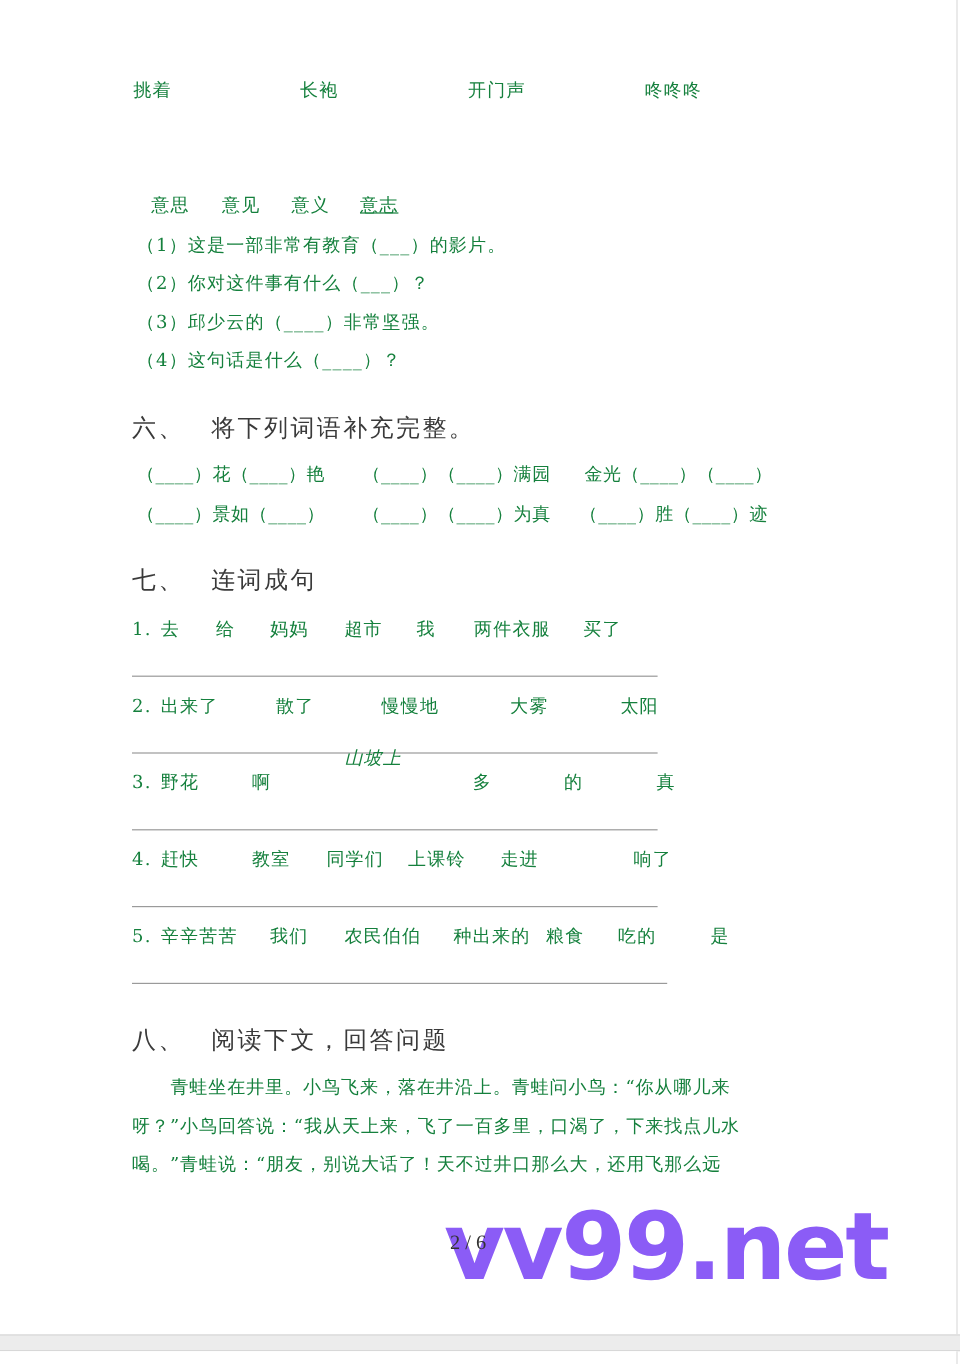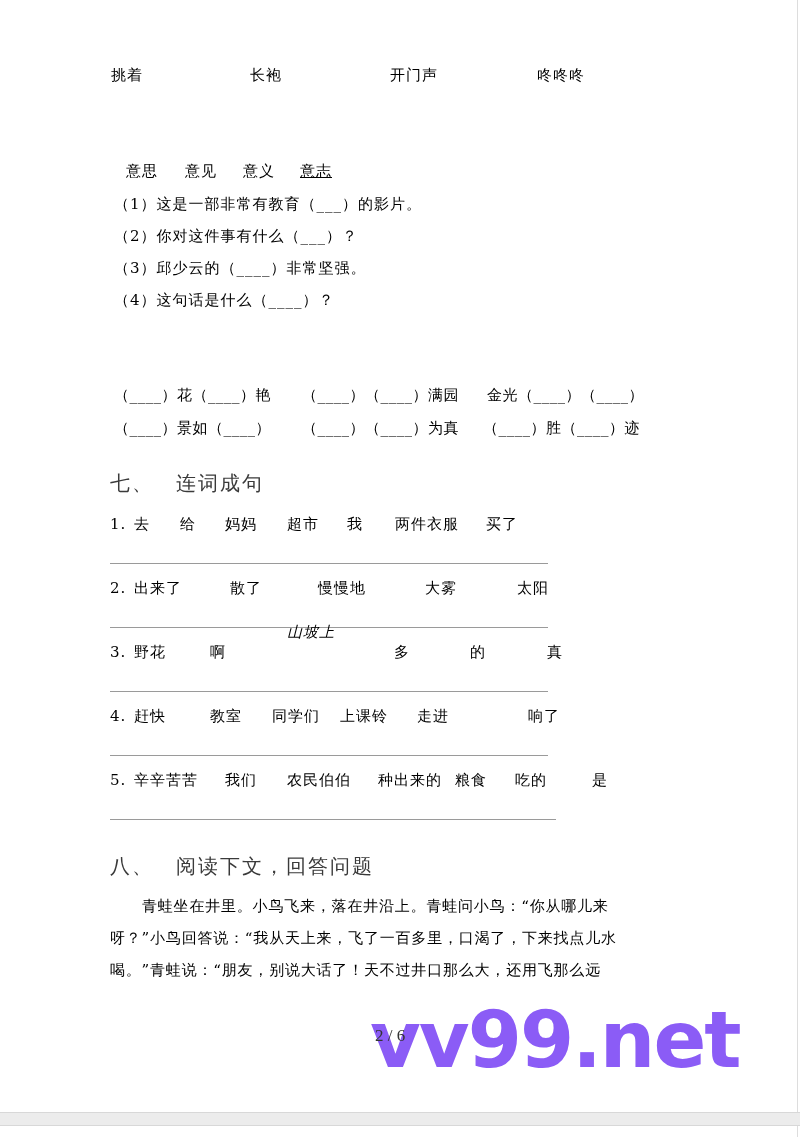--- a/index.html
+++ b/index.html
@@ -10,21 +10,21 @@
     .page {
       position: absolute; left: 0; top: 0; width: 797px; height: 1112px; background: #fff;
       border-right: 1px solid #ddd;
     }
     .gap {
       position: absolute; left: 0; top: 1112px; width: 800px; height: 12px;
       background: #ececec; border-top: 1px solid #d8d8d8; border-bottom: 1px solid #d8d8d8;
     }
     .page2 { position: absolute; left: 0; top: 1126px; width: 797px; height: 11px; background: #fff; border-right: 1px solid #ddd; }
     .abs { position: absolute; white-space: nowrap; }
-    .body-text { font-size: 15px; letter-spacing: 1px; color: #000000; }
+    .body-text { font-size: 15px; letter-spacing: 1px; color: #15803d; }
     .heading { font-size: 20px; letter-spacing: 2px; color: #3a3a3a; }
     .heading .num { margin-right: 22px; }
     .ans-line { position: absolute; height: 1px; background: #9a9a9a; }
     .watermark {
       position: absolute; left: 370px; top: 995px; font-family: "DejaVu Sans", sans-serif;
       font-weight: bold; font-size: 78px; color: #8b5cf6; letter-spacing: -2px; z-index: 0;
     }
     .page-num { position: absolute; left: 375px; top: 1026px; font-size: 17px; color: #333; z-index: 1; font-family: "Liberation Serif", serif; }
   </style>
 </head>
@@ -40,20 +40,23 @@
   <span class="abs body-text" style="left:126px;top:162px;">意思</span>
   <span class="abs body-text" style="left:185px;top:162px;">意见</span>
   <span class="abs body-text" style="left:243px;top:162px;">意义</span>
   <span class="abs body-text" style="left:300px;top:162px;text-decoration:underline;">意志</span>
 
   <span class="abs body-text" style="left:114px;top:195px;">（1）这是一部非常有教育（___）的影片。</span>
   <span class="abs body-text" style="left:114px;top:227px;">（2）你对这件事有什么（___）？</span>
   <span class="abs body-text" style="left:114px;top:259px;">（3）邱少云的（____）非常坚强。</span>
   <span class="abs body-text" style="left:114px;top:291px;">（4）这句话是什么（____）？</span>
 
+  <div class="abs heading" style="left:110px;top:343px;">
+    <span class="num">六、</span><span>将下列词语补充完整。</span>
+  </div>
   <span class="abs body-text" style="left:114px;top:386px;letter-spacing:0.5px;">（____）花（____）艳</span>
   <span class="abs body-text" style="left:302px;top:386px;letter-spacing:0.5px;">（____）（____）满园</span>
   <span class="abs body-text" style="left:487px;top:386px;letter-spacing:0.5px;">金光（____）（____）</span>
   <span class="abs body-text" style="left:114px;top:419px;letter-spacing:0.5px;">（____）景如（____）</span>
   <span class="abs body-text" style="left:302px;top:419px;letter-spacing:0.5px;">（____）（____）为真</span>
   <span class="abs body-text" style="left:483px;top:419px;letter-spacing:0.5px;">（____）胜（____）迹</span>
 
   <div class="abs heading" style="left:110px;top:470px;">
     <span class="num">七、</span><span>连词成句</span>
   </div>

